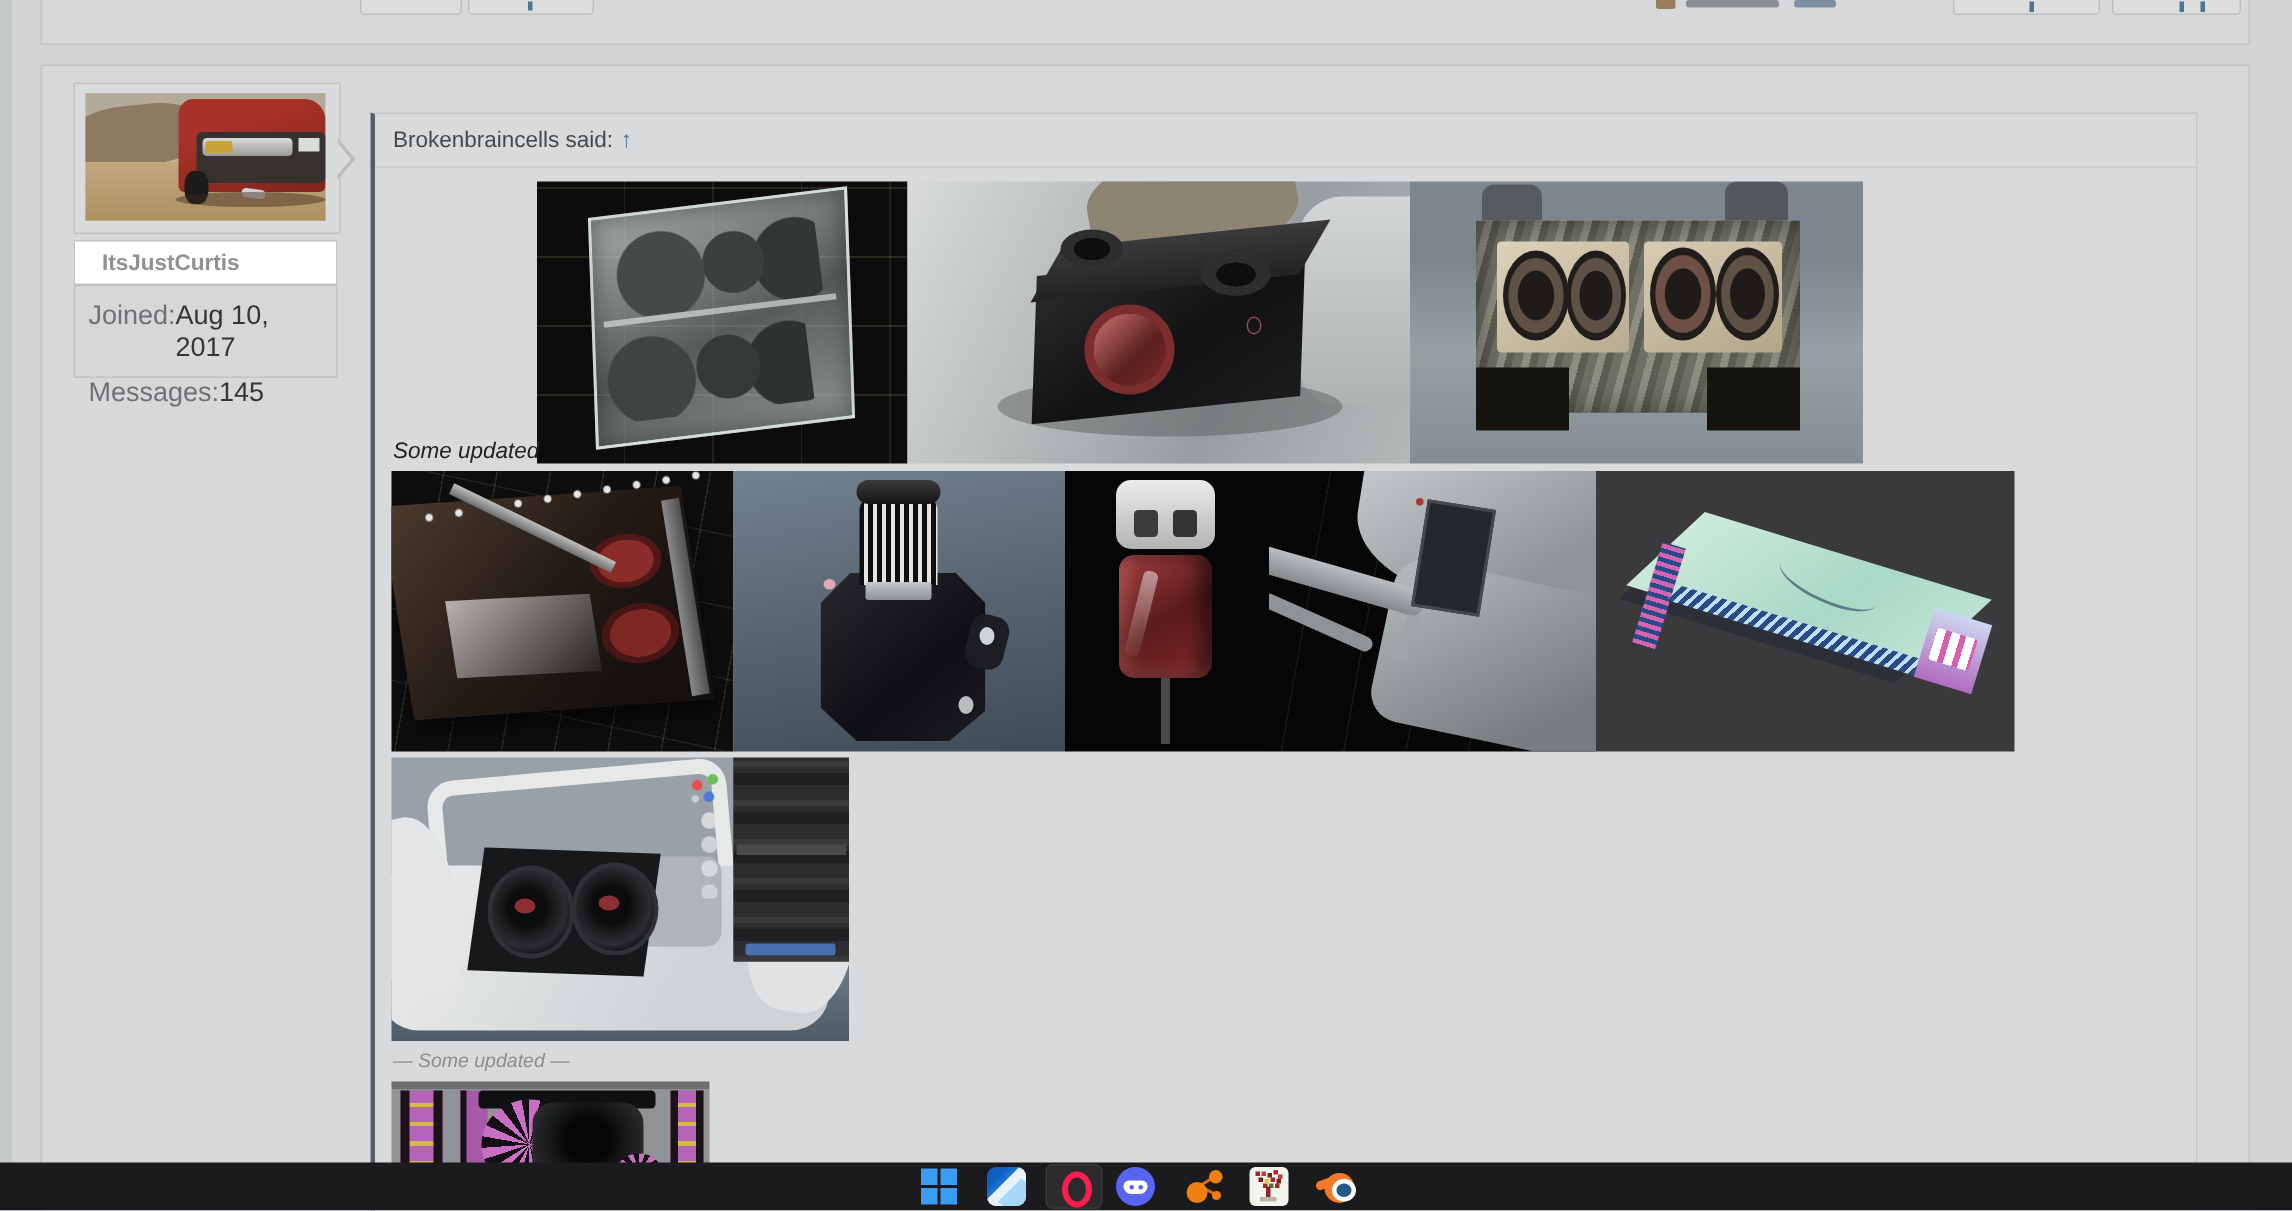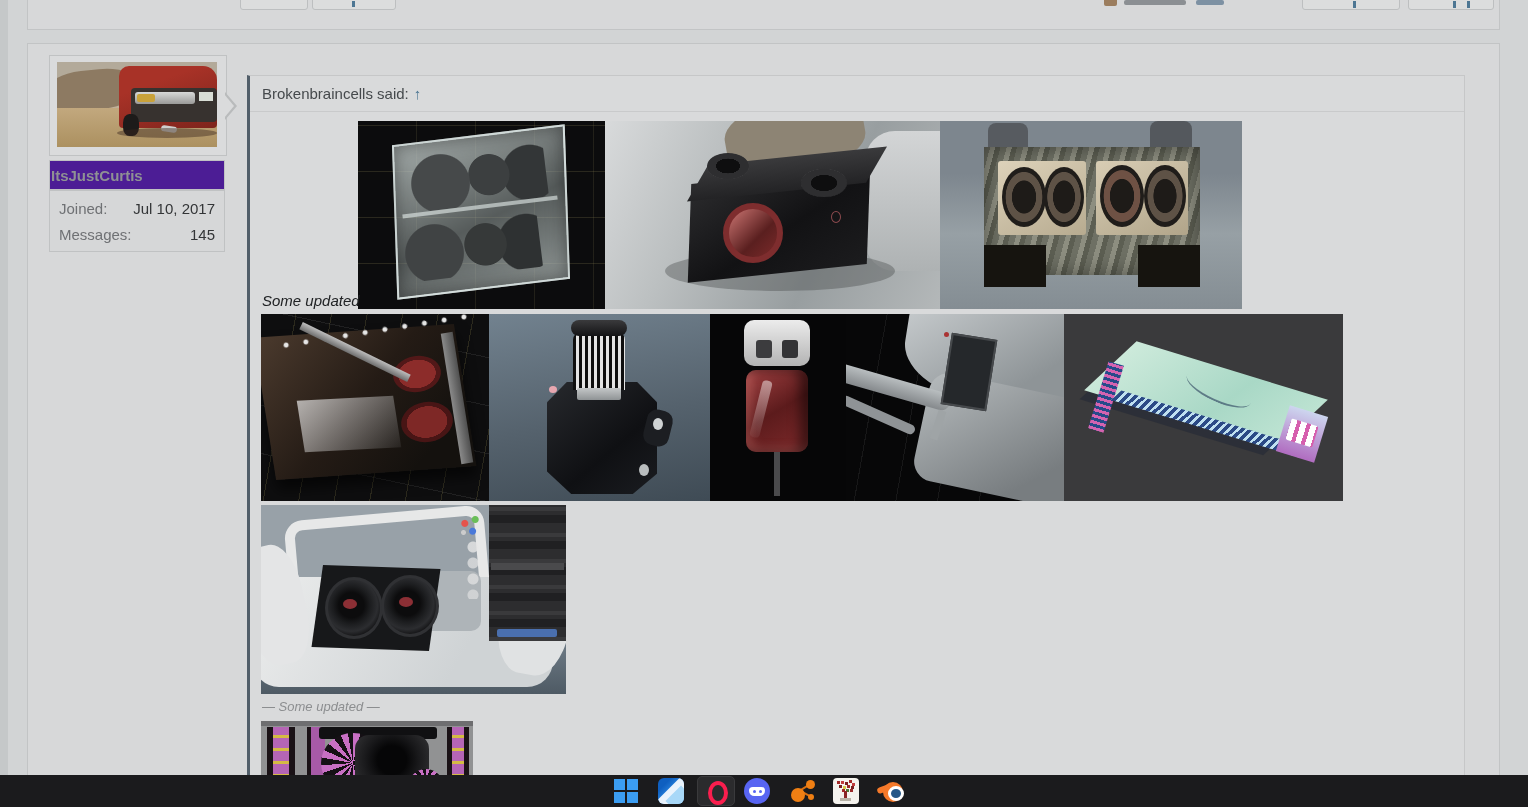--- a/index.html
+++ b/index.html
@@ -12,24 +12,24 @@
   .bluemark{position:absolute;background:#4d7693;}
   .stub{position:absolute;background:#8b8f93;border-radius:2px;}
   
   .avatar-box{position:absolute;left:49px;top:55px;width:176px;height:99px;background:#dadbdc;border:1px solid #c0c2c3;}
   .avatar{position:absolute;left:7px;top:6px;width:160px;height:85px;overflow:hidden;
           background:linear-gradient(#b3aa9a 0 38%,#c0b098 38% 55%,#c0a87e 55%,#b59c72);}
   .pointer-out{position:absolute;left:225px;top:92px;width:0;height:0;
      border-top:14px solid transparent;border-bottom:14px solid transparent;border-left:12px solid #b9bbbc;}
   .pointer-in{position:absolute;left:224px;top:94px;width:0;height:0;
      border-top:12px solid transparent;border-bottom:12px solid transparent;border-left:10px solid #dadbdc;}
-  .name-box{position:absolute;left:49px;top:160px;width:176px;height:30px;background:#4c1d95;border:1px solid #c0c2c3;
-     font-weight:bold;font-size:15px;color:#8f9194;line-height:30px;padding-left:1px;box-sizing:border-box;}
+  .name-box{position:absolute;left:49px;top:160px;width:176px;height:30px;background:#ffffff;border:1px solid #c0c2c3;
+     font-weight:bold;font-size:15px;color:#8f9194;line-height:30px;padding-left:18px;box-sizing:border-box;}
   .stats-box{position:absolute;left:49px;top:190px;width:176px;height:62px;background:#d6d7d8;border:1px solid #c0c2c3;box-sizing:border-box;padding:9px 9px 0 9px;}
-  .stat-row{display:flex;justify-content:space-between;font-size:15px;margin-bottom:9px;}
+  .stat-row{display:flex;font-size:18px;margin-bottom:9px;}
   .stat-label{color:#6f7174;}
   .stat-value{color:#333537;}
   
   .quote{position:absolute;left:247px;top:75px;width:1218px;height:745px;background:#d9dadb;
      border:1px solid #c6c7c8;border-left:3px solid #515e69;box-sizing:border-box;}
   .quote-header{height:35px;line-height:35px;border-bottom:1px solid #c9cacb;padding-left:12px;
      font-size:15px;color:#45494c;}
   .quote-arrow{color:#4d7693;margin-left:5px;cursor:pointer;}
   .caption-updates{position:absolute;left:12px;top:216px;font-style:italic;font-size:15px;color:#202224;}
   .caption-postupd{position:absolute;left:12px;top:623px;font-style:italic;font-size:13px;color:#8c8e90;}
@@ -88,21 +88,21 @@
     </div>
   </div>
   <div class="pointer-out"></div>
   <div class="pointer-in"></div>
 
   <div class="name-box">ItsJustCurtis</div>
 
   <div class="stats-box">
     <div class="stat-row">
       <span class="stat-label">Joined:</span>
-      <span class="stat-value">Jul 10, 2017</span>
+      <span class="stat-value">Aug 10, 2017</span>
     </div>
     <div class="stat-row">
       <span class="stat-label">Messages:</span>
       <span class="stat-value">145</span>
     </div>
   </div>
 
   <div class="quote">
     <div class="quote-header">
       <span>Brokenbraincells said:</span><span class="quote-arrow">↑</span>

